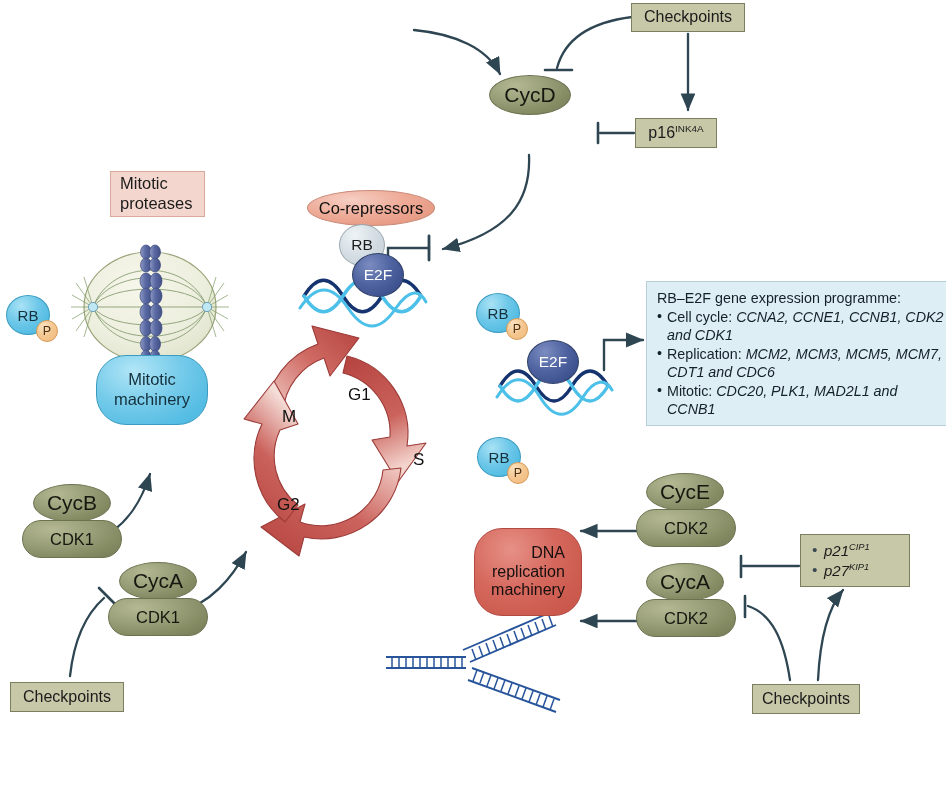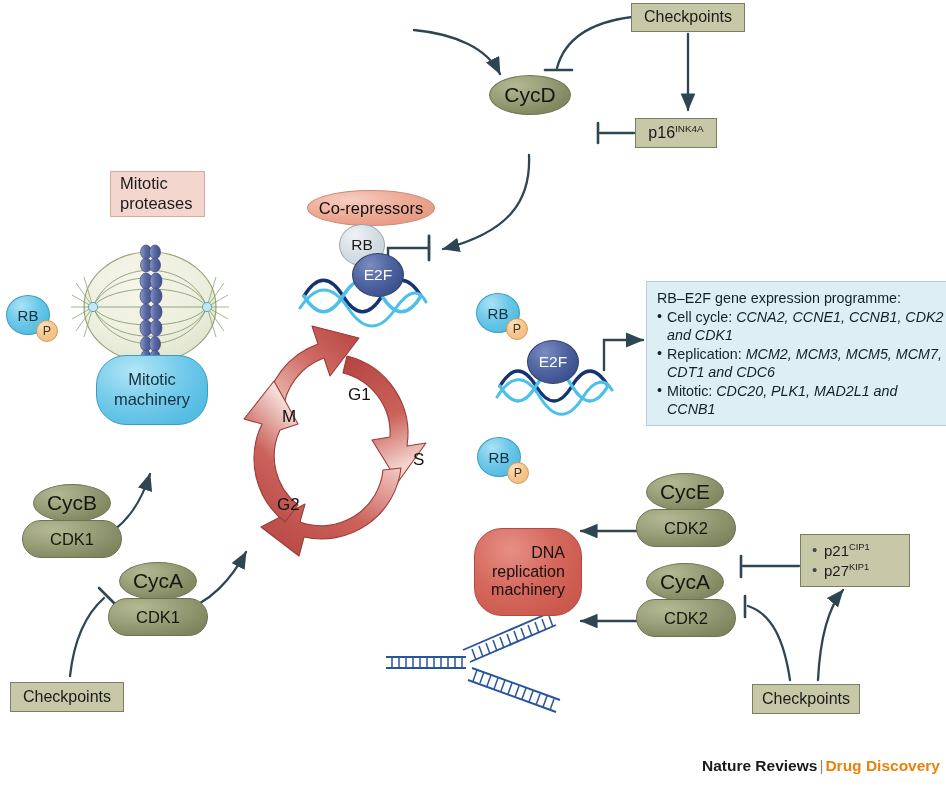--- a/index.html
+++ b/index.html
@@ -17,21 +17,21 @@
   .geneboxwrap{border:1.5px solid #b9cdd8;background:#ddeef5;font-size:14.3px;line-height:1.26;color:#14202a;
             text-align:left;padding:7px 9px 7px 10px;display:block;}
   .geneboxwrap .hd{margin:0 0 1px 0;}
   .geneboxwrap ul{margin:0;padding:0;list-style:none;}
   .geneboxwrap li{position:relative;padding-left:10px;margin-top:1px;}
   .geneboxwrap li:before{content:"\2022";position:absolute;left:0;top:-1px;}
   .gene{font-style:italic;}
 
   .cdkbox{border:1.5px solid #7b7f60;background:#c6c8a8;font-size:15px;line-height:1.3;color:#1b1b1b;
           text-align:left;padding:6px 10px;display:block;}
-  .cdkbox ul{margin:0;padding:0;list-style:none;}
+  .cdkbox ul{margin:0;padding:0;list-style:none;font-style:italic;}
   .cdkbox li{position:relative;padding-left:13px;}
   .cdkbox li:before{content:"\2022";position:absolute;left:1px;top:-1px;color:#3b4a52;}
   sup{font-size:0.62em;vertical-align:super;line-height:0;}
 
   
   .ellipse{border-radius:50%;border:1.2px solid #6c7350;
       background:radial-gradient(ellipse at 32% 26%, #b4b993 0%, #9aa07a 38%, #848a62 70%, #767c57 100%);
       color:#16170f;font-size:21px;}
   .pill{border-radius:26px;border:1.2px solid #6c7350;
       background:radial-gradient(ellipse at 30% 24%, #b4b993 0%, #9aa07a 40%, #848a62 72%, #757b56 100%);
@@ -392,17 +392,14 @@
       <li>
         <span>p27</span><sup>KIP1</sup>
       </li>
     </ul>
   </div>
 
   <div class="node rectbox" style="left:752px;top:684px;width:108px;height:30px;">
     <span>Checkpoints</span>
   </div>
 
-  <div class="footer">
-    <span class="nr">Nature Reviews</span><span class="sep">|</span><span class="dd">Drug Discovery</span>
-  </div>
 
 </div>
 
 </body></html>

